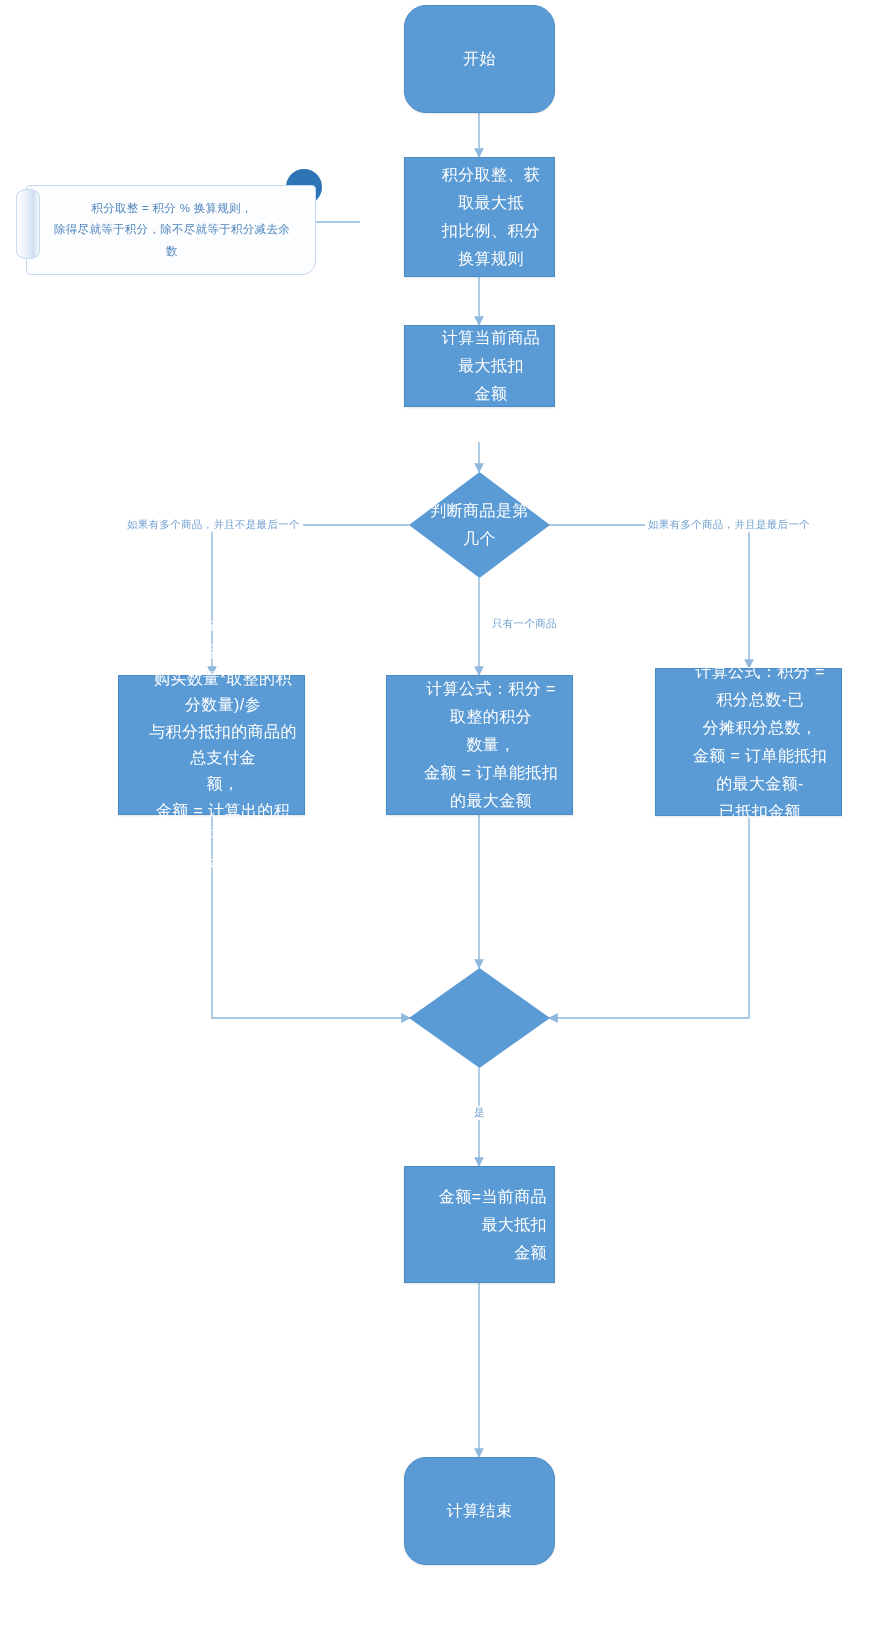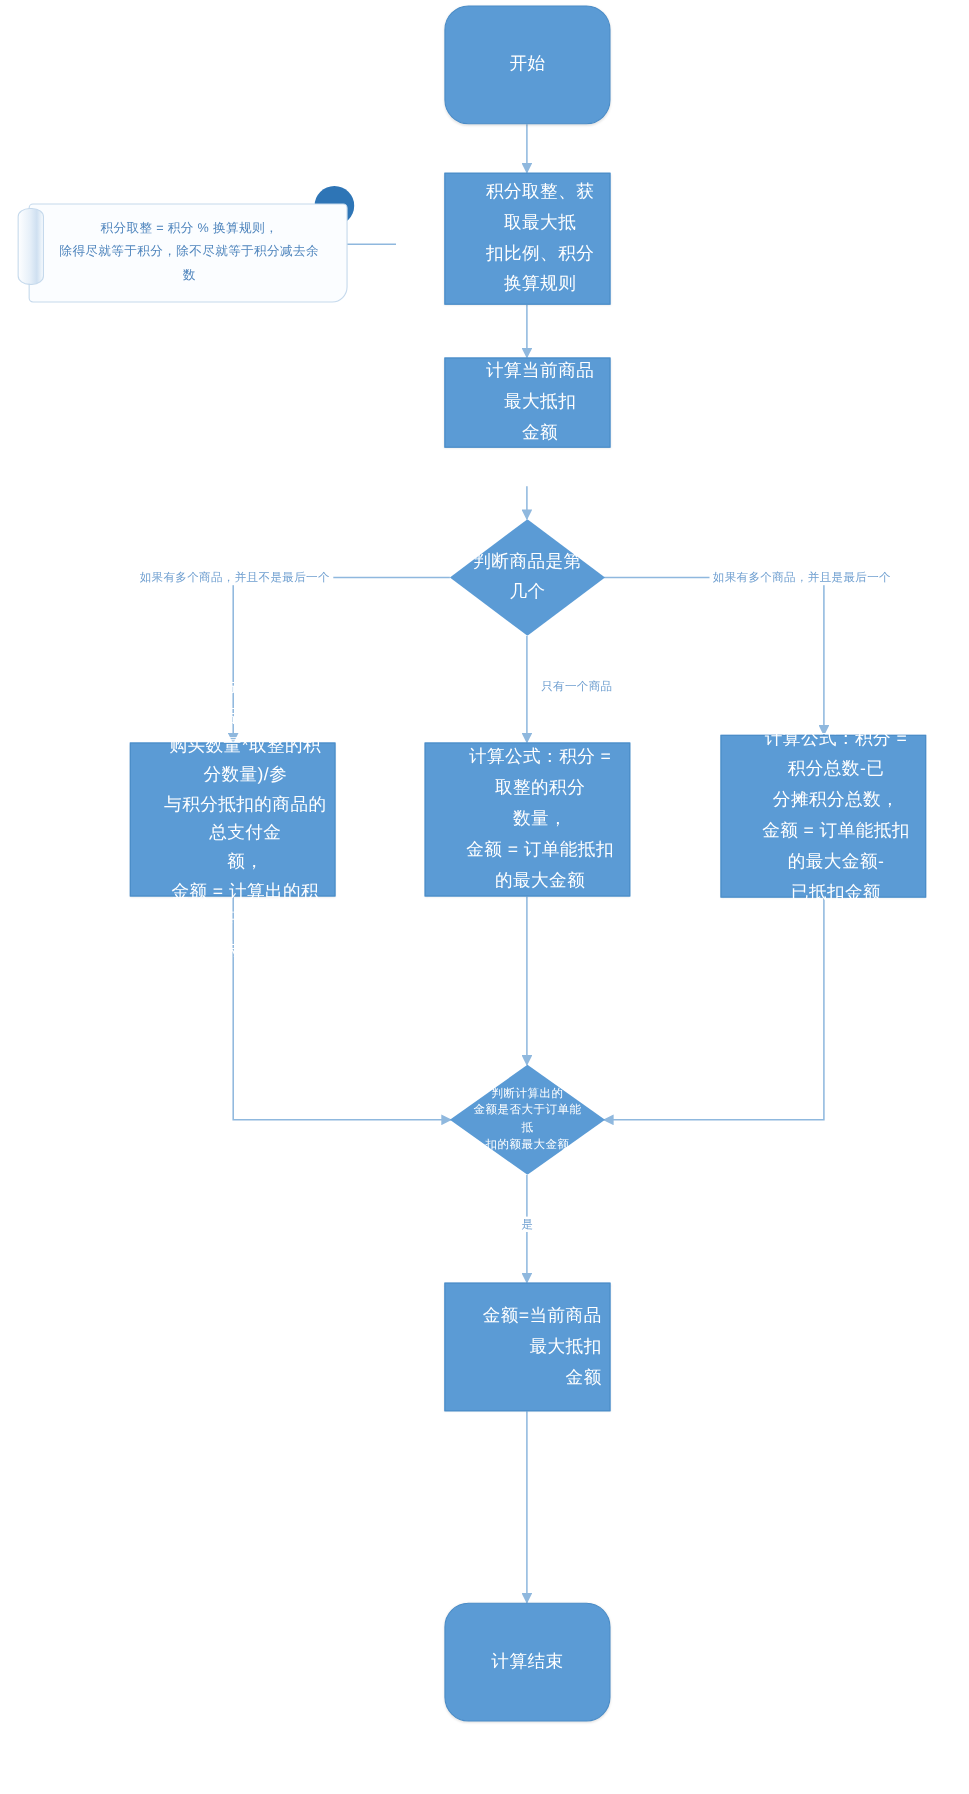--- a/index.html
+++ b/index.html
@@ -217,23 +217,20 @@
 
   <div class="node process" style="left:655px; top:668px; width:187px; height:148px; line-height:1.75;">
     <span>计算公式：积分 = 积分总数-已
 分摊积分总数，
 金额 = 订单能抵扣的最大金额-
 已抵扣金额</span>
   </div>
 
   <div class="node decision" style="left:409px; top:968px; width:141px; height:100px; font-size:10.5px; line-height:1.5;">
     <div class="dshape"></div>
-    <div class="dlabel" style="width:84%;">判断计算出的
-金额是否大于订单能抵
-扣的额最大金额</div>
   </div>
 
   <div class="node process" style="left:404px; top:1166px; width:151px; height:117px;text-align:right;">
     <span>金额=当前商品最大抵扣
 金额</span>
   </div>
 
   <div class="node terminator" style="left:404px; top:1457px; width:151px; height:108px;">
     <span>计算结束</span>
   </div>

